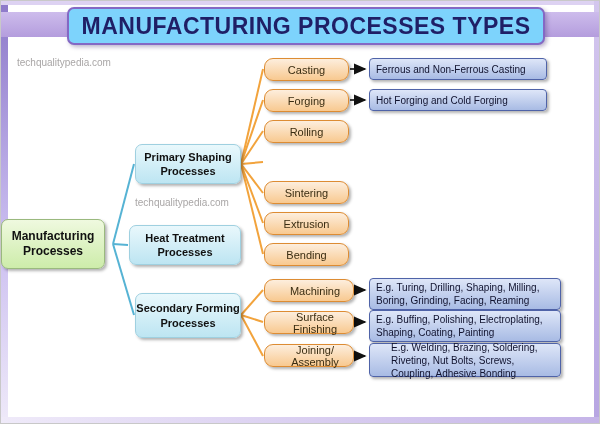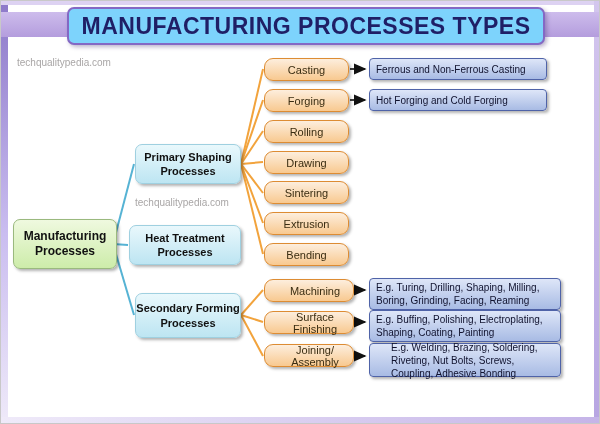--- a/index.html
+++ b/index.html
@@ -27,21 +27,21 @@
 
   .watermark{position:absolute;font-size:10px;color:#a9a6a6;}
   .wm1{left:16px;top:56px;}
   .wm2{left:134px;top:196px;}
 
   svg.connectors{position:absolute;left:0;top:0;width:600px;height:424px;}
 
   .node{position:absolute;box-sizing:border-box;display:flex;align-items:center;
     justify-content:center;text-align:center;
     box-shadow:2px 2px 3px rgba(0,0,0,.3);}
-  .root-box{left:12px;top:218px;width:104px;height:50px;border-radius:7px;
+  .root-box{left:0;top:218px;width:104px;height:50px;border-radius:7px;
     background:linear-gradient(#eff9df,#cdecaa);border:1px solid #9ab97e;
     font-size:12px;font-weight:bold;color:#111;line-height:1.25;}
   .mid-box{border-radius:7px;background:linear-gradient(#e9f8fc,#bde5f2);
     border:1px solid #9fd0e0;font-size:11px;font-weight:bold;color:#111;line-height:1.3;}
   .mid-primary{left:134px;top:143px;width:106px;height:40px;}
   .mid-heat{left:128px;top:224px;width:112px;height:40px;}
   .mid-secondary{left:134px;top:292px;width:106px;height:45px;}
 
   .orange-box{left:263px;width:85px;height:23px;border-radius:9px;
     background:linear-gradient(#fdeedd,#f8c990);border:1.5px solid #dd8c33;
@@ -107,21 +107,20 @@
 
   <div class="node root-box">Manufacturing Processes</div>
 
   <div class="node mid-box mid-primary">Primary Shaping Processes</div>
   <div class="node mid-box mid-heat">Heat Treatment Processes</div>
   <div class="node mid-box mid-secondary">Secondary Forming Processes</div>
 
   <div class="node orange-box" style="top:57px">Casting</div>
   <div class="node orange-box" style="top:88px">Forging</div>
   <div class="node orange-box" style="top:119px">Rolling</div>
-  <div class="node orange-box" style="top:150px">Drawing</div>
   <div class="node orange-box" style="top:211px">Extrusion</div>
   <div class="node orange-box" style="top:180px">Sintering</div>
   <div class="node orange-box" style="top:242px">Bending</div>
 
   <div class="node orange-box orange-wide" style="top:278px">Machining</div>
   <div class="node orange-box orange-wide" style="top:310px">Surface Finishing</div>
   <div class="node orange-box orange-wide" style="top:343px">Joining/ Assembly</div>
 
   <div class="node detail-box d0">Ferrous and Non-Ferrous Casting</div>
   <div class="node detail-box d1">Hot Forging and Cold Forging</div>

